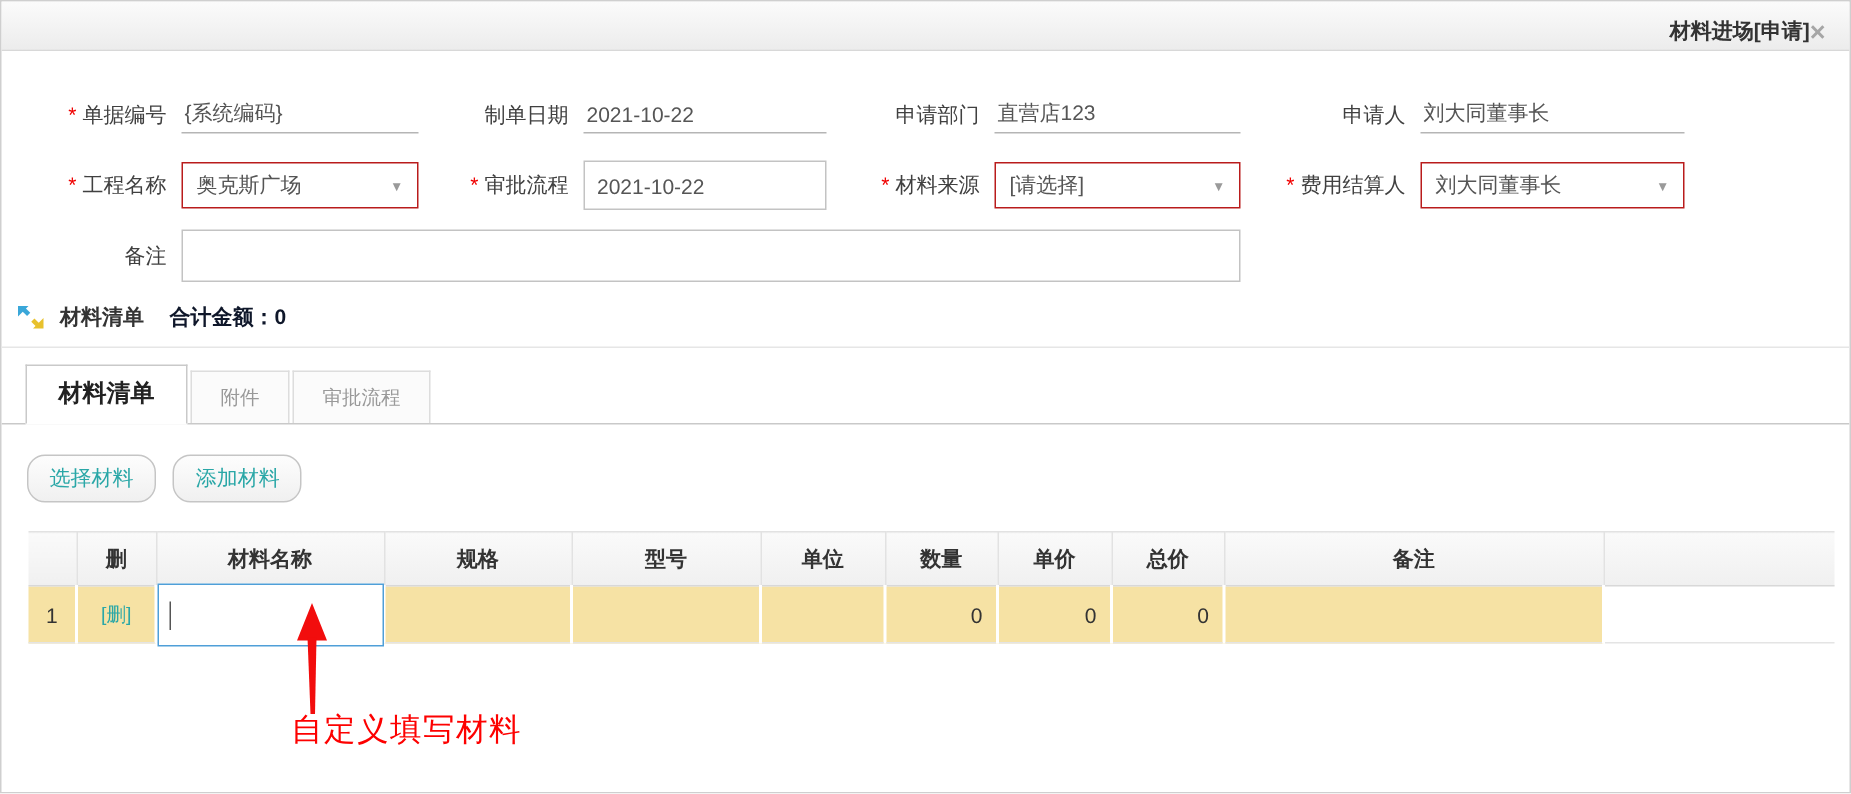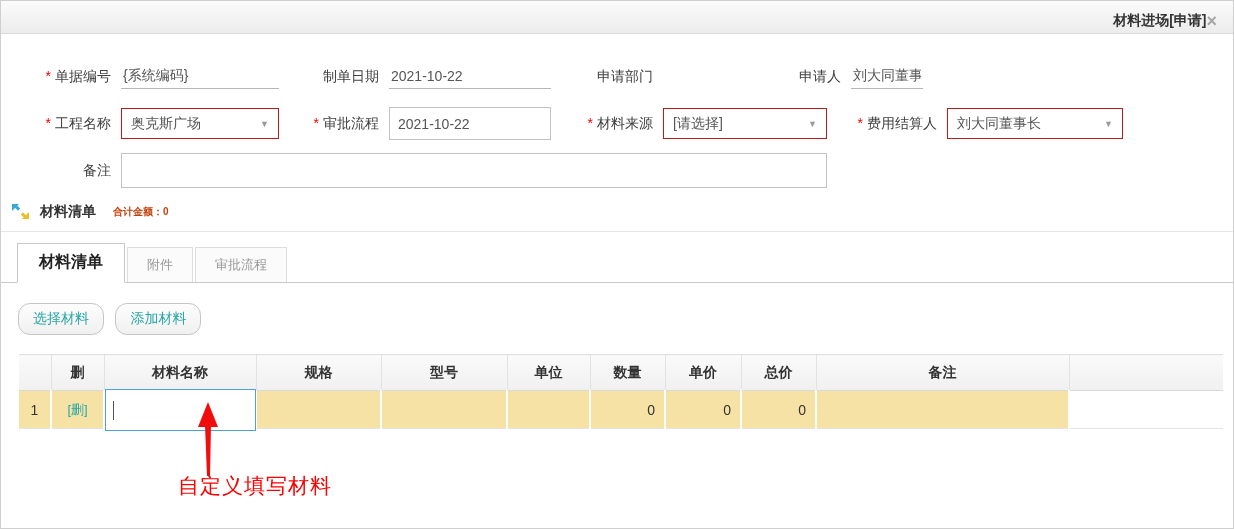--- a/index.html
+++ b/index.html
@@ -36,21 +36,21 @@
          font-size:14px; color:#555; cursor:pointer; }
   .sel .chev { color:#9a9a9a; font-size:9px; }
   .remark-cell { grid-column:2 / 7; padding-right:24px; }
   .remark-cell input { width:100%; height:35px; border:1px solid #c3c3c3;
                        font-size:14px; color:#555; padding:0 8px; outline:none; }
 
   
   .sec { display:flex; align-items:center; margin:15px 0 0 10px; }
   .sec .ic { width:20px; height:18px; margin-right:9px; }
   .sec .st { font-size:14px; font-weight:bold; color:#333; }
-  .sec .tot { font-size:10px; font-weight:bold; color:#c2410c; margin-left:17px; }
+  .sec .tot { font-size:14px; font-weight:bold; color:#0f172a; margin-left:17px; }
   .sec-divider { border-bottom:1px solid #e6e6e6; margin-top:10px; }
 
   
   .tabbar { display:flex; align-items:flex-end; border-bottom:1px solid #c9c9c9;
             padding-left:16px; margin-top:11px; height:40px; }
   .tab-active { background:#fff; border:1px solid #c9c9c9; border-bottom:1px solid #fff;
                 margin-bottom:-1px; font-size:16px; font-weight:bold; color:#222;
                 padding:8px 21px 9px; cursor:pointer; }
   .tab { background:#fbfbfb; border:1px solid #ddd; border-bottom:none; color:#999;
          font-size:13px; padding:8px 19px; margin-left:2px; cursor:pointer; }
@@ -75,39 +75,40 @@
   .grid td.del { text-align:center; }
   .grid td.del span { color:#2aa7a7; font-size:13px; cursor:pointer; }
   .grid td.white { background:#fff; border-right:none; }
   .grid td.namecell { padding:0; position:relative; }
   .focus-input { position:absolute; left:0; top:-2px; width:151px; height:42px;
                  background:#fff; border:1px solid #4f9fd8; z-index:2; }
   .caret { position:absolute; left:7px; top:11px; width:1px; height:19px; background:#555; }
 
   
   .anno-arrow { position:absolute; left:194px; top:401px; width:26px; height:74px; z-index:3; }
-  .anno-text { position:absolute; left:177px; top:471px; color:#fd0100;
+  .anno-text { position:absolute; left:193px; top:471px; color:#fd0100;
                font-size:21px; letter-spacing:1px; z-index:3; }
 </style>
 </head>
 <body>
 
 <div class="dialog">
 
   <div class="titlebar">
     <span class="t">材料进场[申请]</span>
     <span class="close-x">×</span>
   </div>
 
   <div class="form-row row1">
     <div class="f-label"><span class="req">*</span><span>单据编号</span></div>
     <div class="u-cell"><input value="{系统编码}" style=""></div>
     <div class="f-label"><span>制单日期</span></div>
     <div class="u-cell"><input value="2021-10-22" style=""></div>
     <div class="f-label"><span>申请部门</span></div>
+    <div class="u-cell"><input value="直营店123" style=""></div>
     <div class="f-label"><span>申请人</span></div>
     <div class="u-cell"><input value="刘大同董事长" style=""></div>
   </div>
 
   <div class="form-row row2">
     <div class="f-label"><span class="req">*</span><span>工程名称</span></div>
     <div class="b-cell">
         <div class="sel">
           <span>奥克斯广场</span>
           <span class="chev">▼</span>

